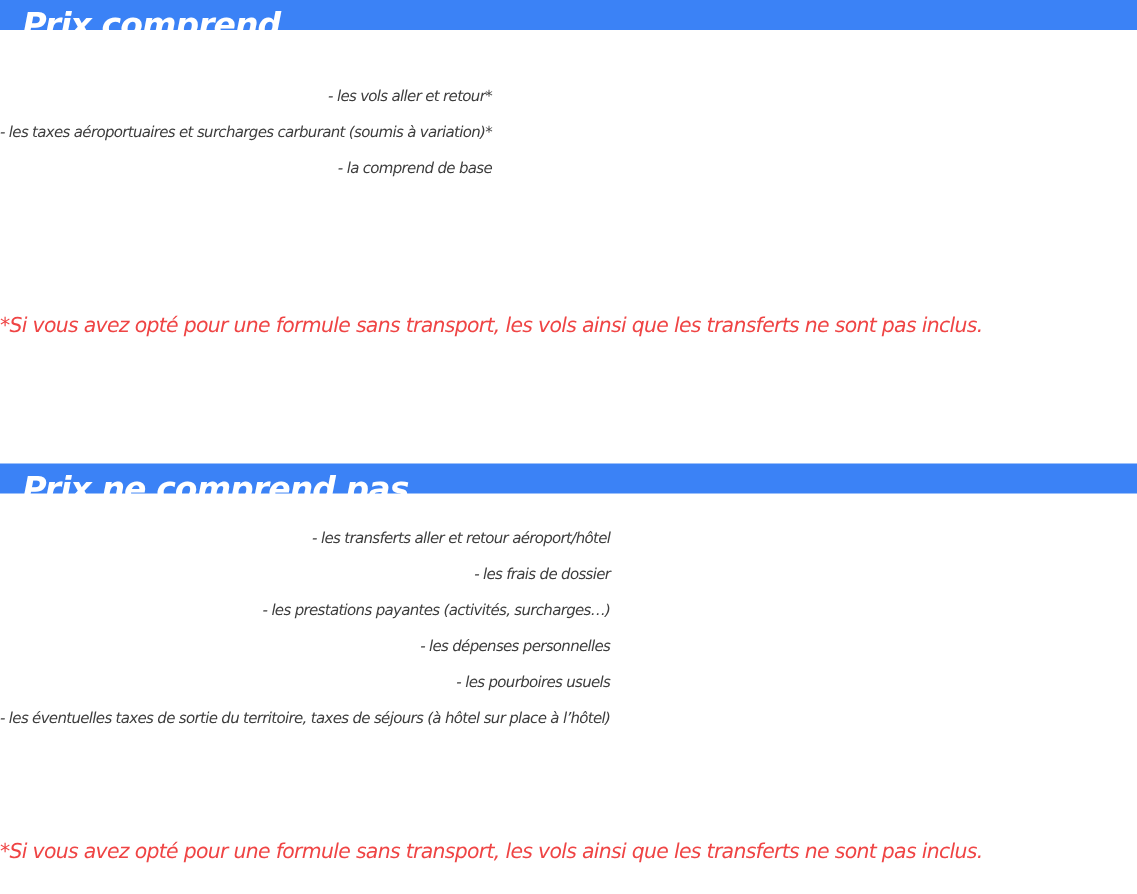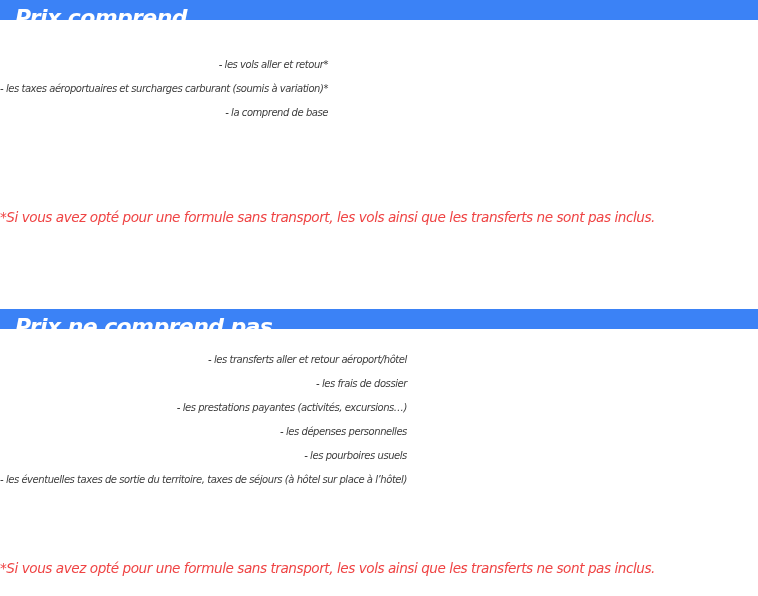--- a/index.html
+++ b/index.html
@@ -29,19 +29,19 @@
   <p class="note" style="top:207px;">*Si vous avez opté pour une formule sans transport, les vols ainsi que les transferts ne sont pas inclus.</p>
 </section>
 
 <section>
   <div class="banner" style="top:279px;margin-top:30px;">
     <h2>Prix ne comprend pas</h2>
   </div>
   <ul class="list" style="top:348px;">
     <li>- les transferts aller et retour aéroport/hôtel</li>
     <li>- les frais de dossier</li>
-    <li>- les prestations payantes (activités, excursions…)</li>
+    <li>- les prestations payantes (activités, surcharges…)</li>
     <li>- les dépenses personnelles</li>
     <li>- les pourboires usuels</li>
     <li>- les éventuelles taxes de sortie du territoire, taxes de séjours (à hôtel sur place à l’hôtel)</li>
   </ul>
   <p class="note" style="top:558px;">*Si vous avez opté pour une formule sans transport, les vols ainsi que les transferts ne sont pas inclus.</p>
 </section>
 
 </body></html>

